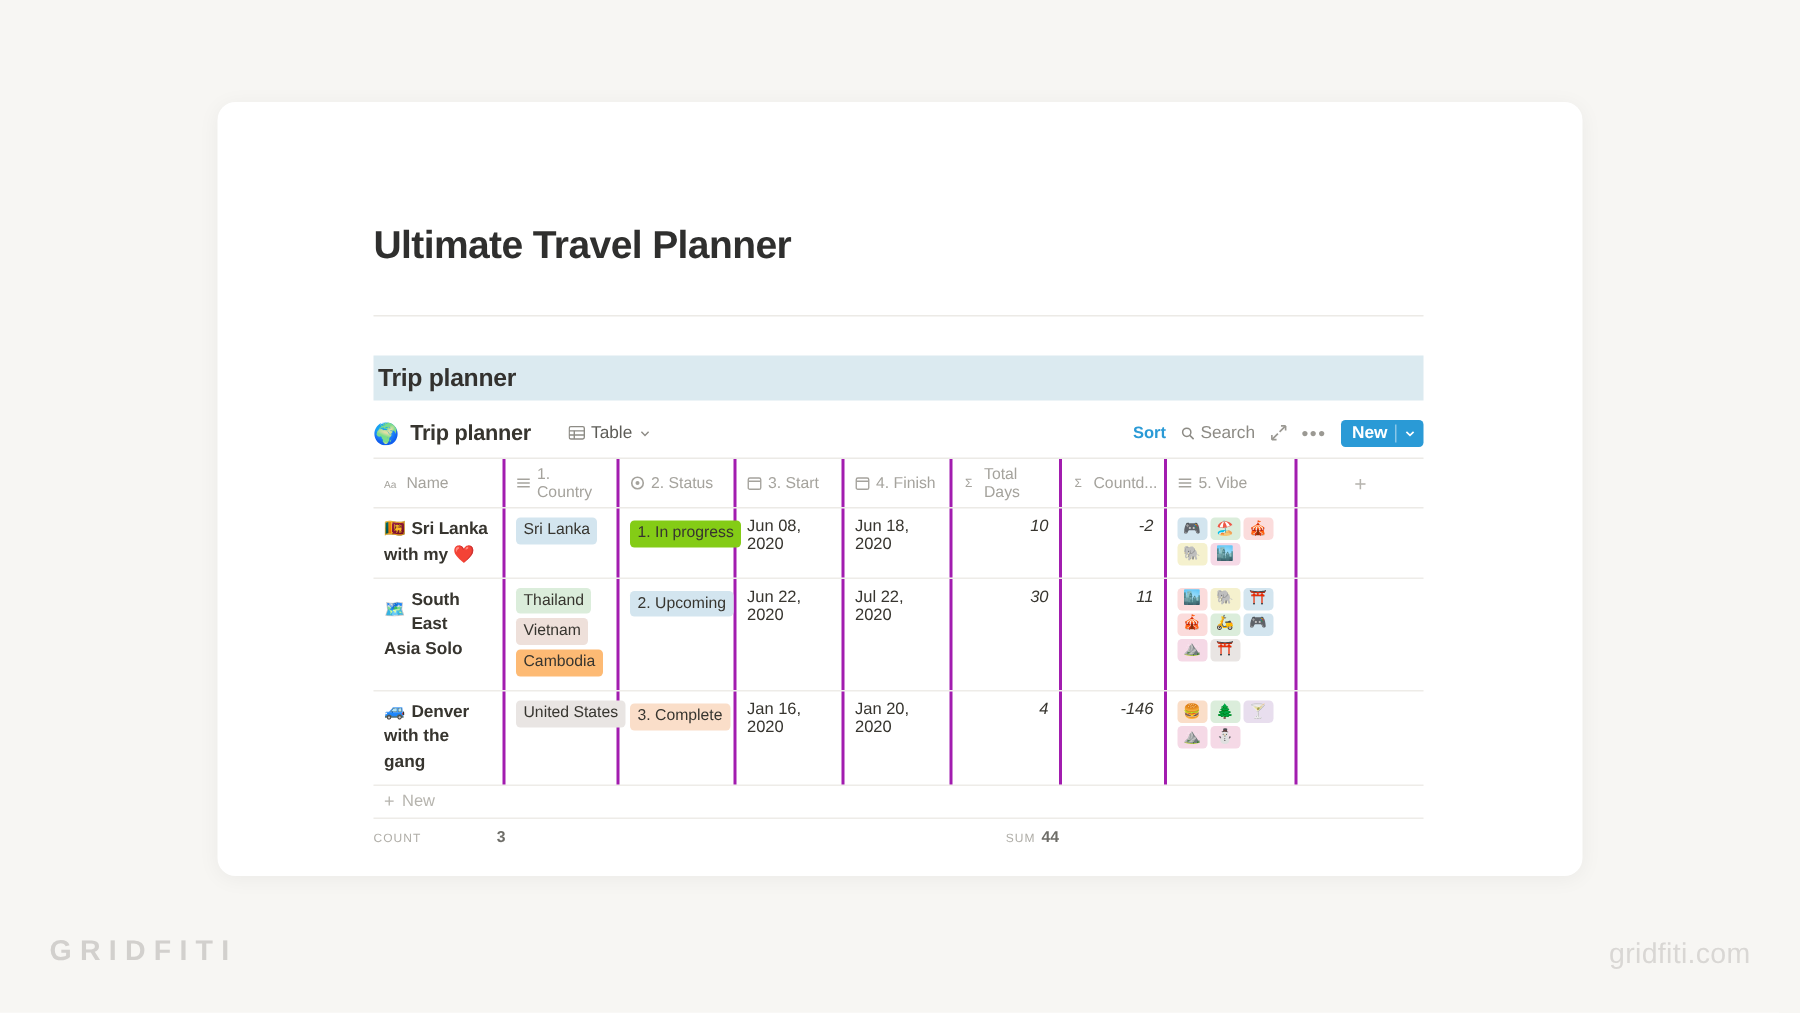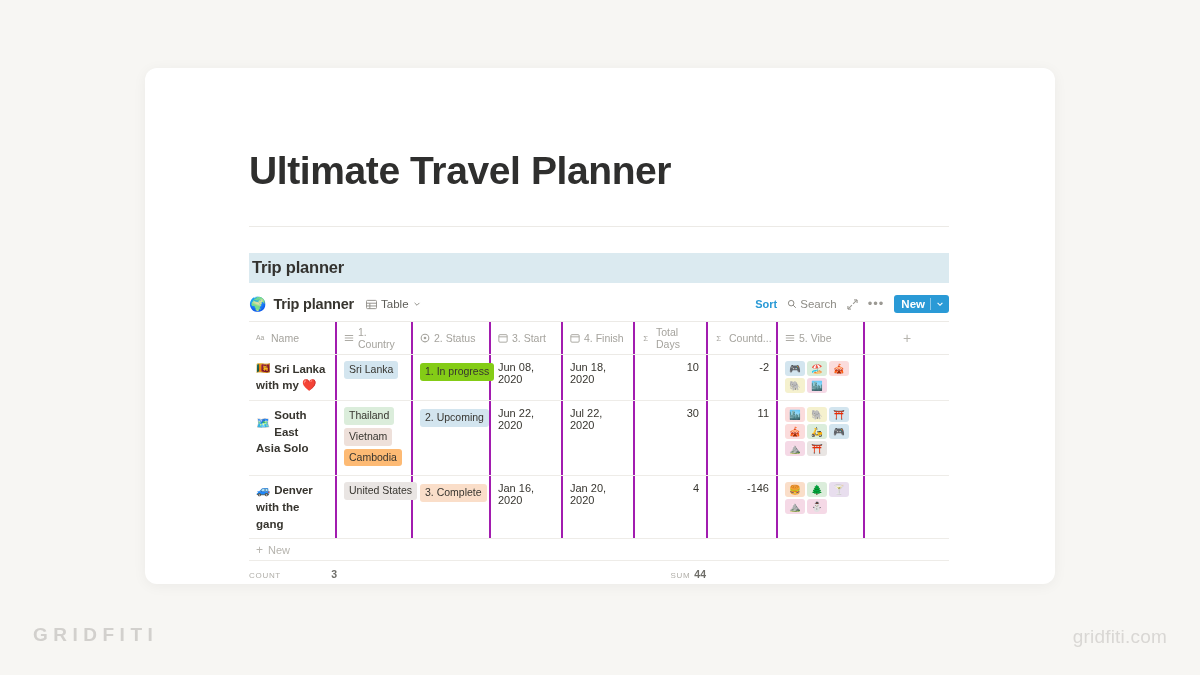--- a/index.html
+++ b/index.html
@@ -25,21 +25,21 @@
     position: absolute; left: 145px; top: 68px;
     width: 910px; height: 516px;
     background: #ffffff; border-radius: 12px;
     box-shadow: 0 2px 14px rgba(0,0,0,0.05);
     overflow: hidden;
   }
 
   .page-inner { position: absolute; left: 104px; top: 80px; width: 700px; }
 
   .page-title {
-    font-size: 39px; font-weight: 700; color: #2f2f2e;
+    font-size: 26px; font-weight: 700; color: #2f2f2e;
     letter-spacing: -0.4px; line-height: 1.2;
   }
   .title-rule {
     margin-top: 31px; height: 1px; background: #eceae6; width: 700px;
   }
 
   .section-band {
     margin-top: 26px; width: 700px; height: 30px;
     background: #dbeaf0; display: flex; align-items: center;
     padding-left: 3px;
@@ -49,21 +49,21 @@
   }
 
   
   .db-toolbar {
     margin-top: 9px; width: 700px; height: 25px;
     display: flex; align-items: center; justify-content: space-between;
   }
   .db-left { display: flex; align-items: center; gap: 7px; }
   .db-emoji { font-size: 14px; line-height: 1; }
   .db-title { font-size: 14.5px; font-weight: 600; color: #37352f; letter-spacing: -0.2px; }
-  .view-chip { display: flex; align-items: center; gap: 4px; margin-left: 5px; }
+  .view-chip { display: flex; align-items: center; gap: 4px; margin-left: 18px; }
   .view-label { font-size: 11.5px; color: #5d5c57; }
   .mini-icon { display: inline-flex; align-items: center; justify-content: center; }
   .db-right { display: flex; align-items: center; gap: 10px; }
   .sort-btn { font-size: 11px; color: #2a9ad6; font-weight: 600; }
   .search-btn { display: flex; align-items: center; gap: 3px; font-size: 11.5px; color: #8d8b85; }
   .icon-btn { color: #9b9993; display: flex; align-items: center; }
   .dots { font-size: 13px; color: #9b9993; letter-spacing: 1px; line-height: 8px; }
   .new-btn {
     display: flex; align-items: center; background: #2a9ad6; color: #fff;
     border-radius: 3px; height: 18px; padding: 0 5px 0 7px; gap: 5px;
@@ -103,21 +103,21 @@
   }
   .name-sub { font-size: 11.5px; color: #37352f; font-weight: 600; line-height: 1.45; }
 
   .tag {
     display: inline-block; border-radius: 3px; padding: 1px 5px;
     font-size: 10.5px; color: #37352f; margin-bottom: 3px; line-height: 1.5;
     white-space: nowrap;
   }
   .tags-col { display: flex; flex-direction: column; align-items: flex-start; }
 
-  .num { font-size: 11px; color: #37352f; text-align: right; }
+  .num { font-size: 11px; color: #37352f; text-align: right; font-style: italic; }
   .date { font-size: 11px; color: #37352f; }
 
   .vibe-wrap { display: flex; flex-wrap: wrap; gap: 2px; }
   .vibe {
     width: 20px; height: 15px; border-radius: 3px;
     display: flex; align-items: center; justify-content: center;
     font-size: 9.5px; line-height: 1;
   }
 
   .newrow { display: flex; align-items: center; gap: 5px; height: 22px; padding-left: 7px;

